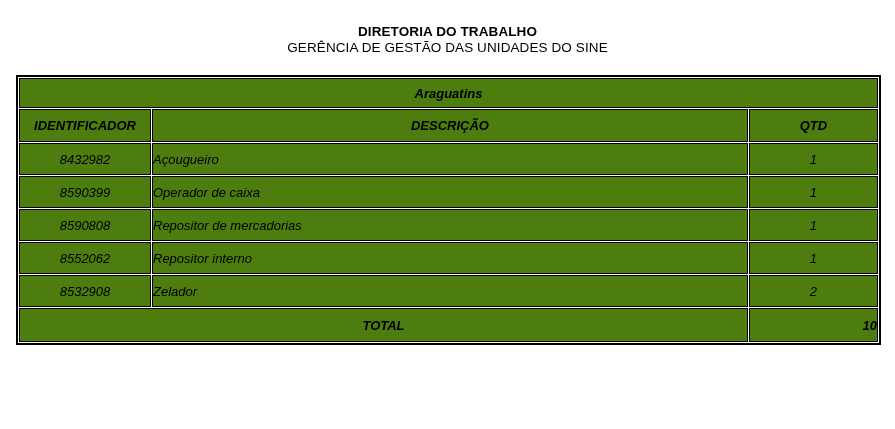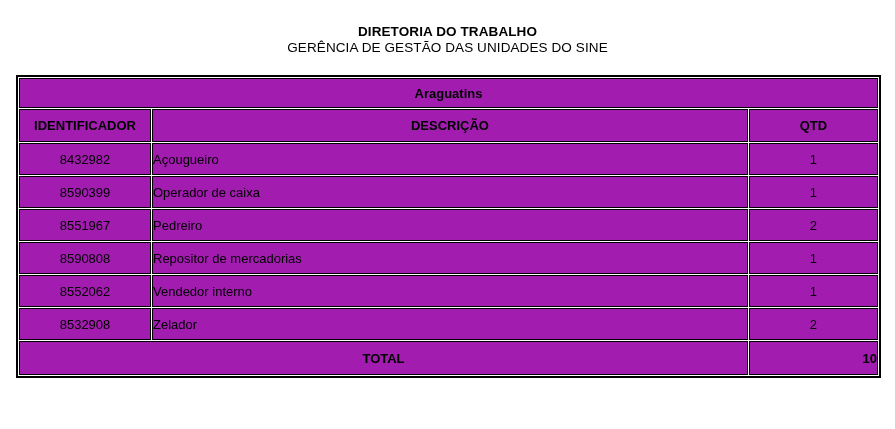--- a/index.html
+++ b/index.html
@@ -26,26 +26,27 @@
   table.vagas {
     border-collapse: separate;
     border-spacing: 1px;
     border: 2px solid #000000;
     margin: 19px 0 0 16px;
     width: 865px;
     table-layout: fixed;
   }
   table.vagas td {
     border: 1px solid #000000;
-    background: #a21caf;
+    background: #4d7c0f;
     font-size: 13px;
     box-sizing: border-box;
     vertical-align: middle;
     padding: 0;
     overflow: hidden;
+    font-style: italic;
   }
   td.title-cell {
     height: 30px;
     text-align: center;
     font-weight: bold;
   }
   td.col-head {
     height: 33px;
     text-align: center;
     font-weight: bold;
@@ -93,32 +94,27 @@
     <td class="id-cell">8432982</td>
     <td class="desc-cell">Açougueiro</td>
     <td class="qtd-cell">1</td>
   </tr>
   <tr>
     <td class="id-cell">8590399</td>
     <td class="desc-cell">Operador de caixa</td>
     <td class="qtd-cell">1</td>
   </tr>
   <tr>
-    <td class="id-cell">8551967</td>
-    <td class="desc-cell">Pedreiro</td>
-    <td class="qtd-cell">2</td>
-  </tr>
-  <tr>
     <td class="id-cell">8590808</td>
     <td class="desc-cell">Repositor de mercadorias</td>
     <td class="qtd-cell">1</td>
   </tr>
   <tr>
     <td class="id-cell">8552062</td>
-    <td class="desc-cell">Vendedor interno</td>
+    <td class="desc-cell">Repositor interno</td>
     <td class="qtd-cell">1</td>
   </tr>
   <tr>
     <td class="id-cell">8532908</td>
     <td class="desc-cell">Zelador</td>
     <td class="qtd-cell">2</td>
   </tr>
   <tr>
     <td colspan="2" class="total-label">TOTAL</td>
     <td class="total-value">10</td>

